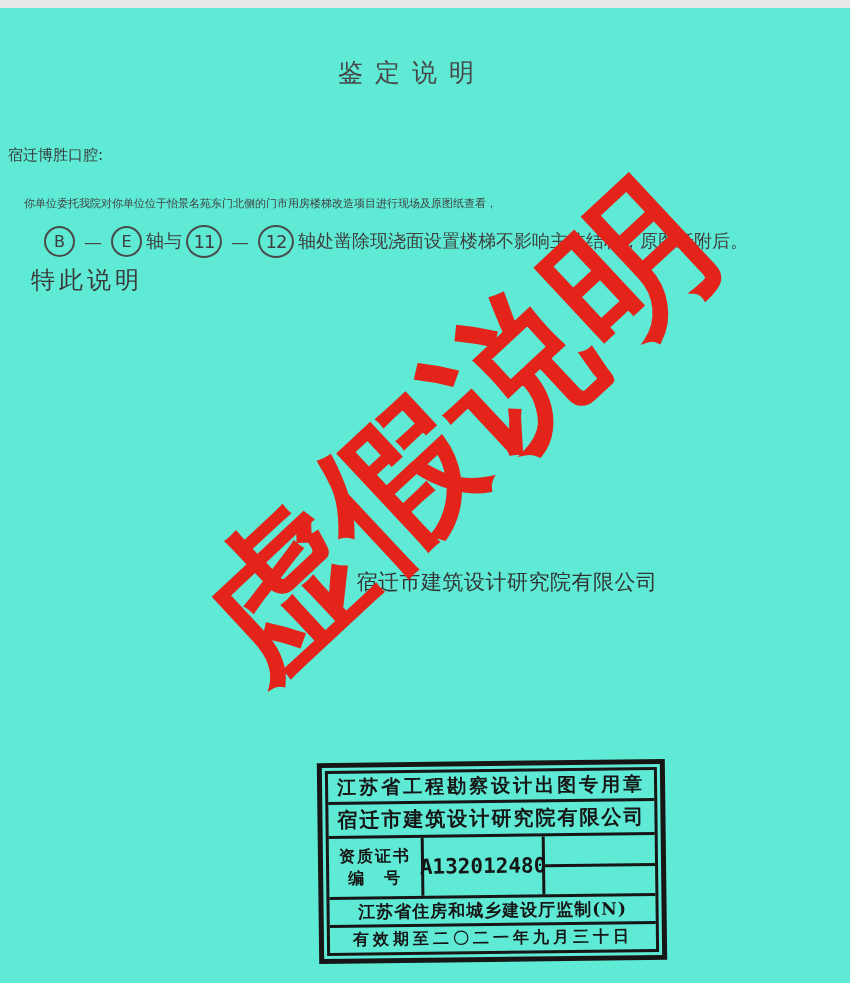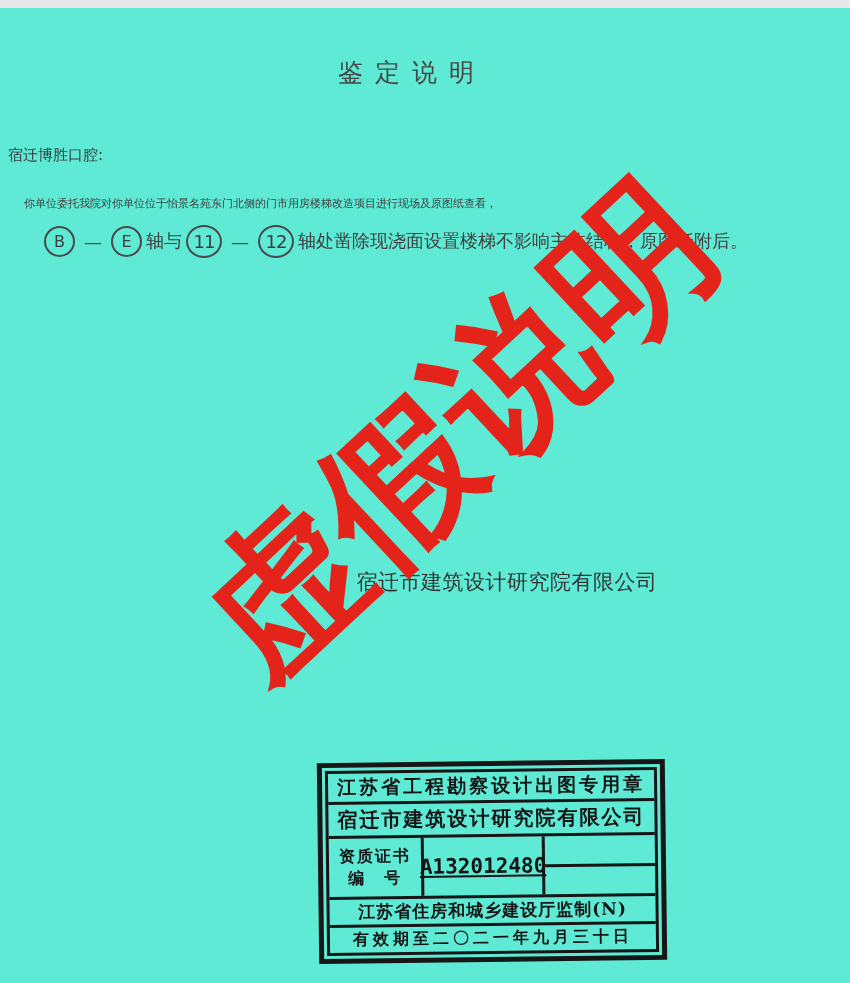--- a/index.html
+++ b/index.html
@@ -90,21 +90,20 @@
   }
   .cert-numbers{
     width:118px;flex:0 0 auto;border-right:3px solid #161616;
     display:flex;flex-direction:column;
   }
   .cert-num{
     flex:1;display:flex;align-items:center;justify-content:center;
     font-family:"DejaVu Sans Mono","Liberation Mono",monospace;
     font-size:21px;font-weight:bold;letter-spacing:0px;
     border-bottom:3px solid #161616;
-    text-decoration:underline;
   }
   .cert-num:last-child{border-bottom:none;}
   .cert-empty{flex:1;display:flex;flex-direction:column;}
   .cert-empty .half{flex:1;border-bottom:3px solid #161616;}
   .cert-empty .half:last-child{border-bottom:none;}
   .stamp-r4{height:25px;font-size:17px;letter-spacing:1px;}
   .stamp-r5{height:25px;font-size:16px;letter-spacing:4px;}
 </style>
 </head>
 <body>
@@ -129,20 +128,21 @@
     <span class="axis-circle num">
         <span>11</span>
       </span>
     <span class="axis-dash">—</span>
     <span class="axis-circle num">
         <span>12</span>
       </span>
     <span class="seg">轴处凿除现浇面设置楼梯不影响主体结构，原图纸附后。</span>
   </div>
 
+  <div class="closing">特此说明</div>
 
   <div class="company">宿迁市建筑设计研究院有限公司</div>
 
 
   <div class="watermark">虚假说明</div>
 
   <div class="stamp">
     <div class="stamp-inner">
       <div class="stamp-row stamp-r1">江苏省工程勘察设计出图专用章</div>
       <div class="stamp-row stamp-r2">宿迁市建筑设计研究院有限公司</div>

